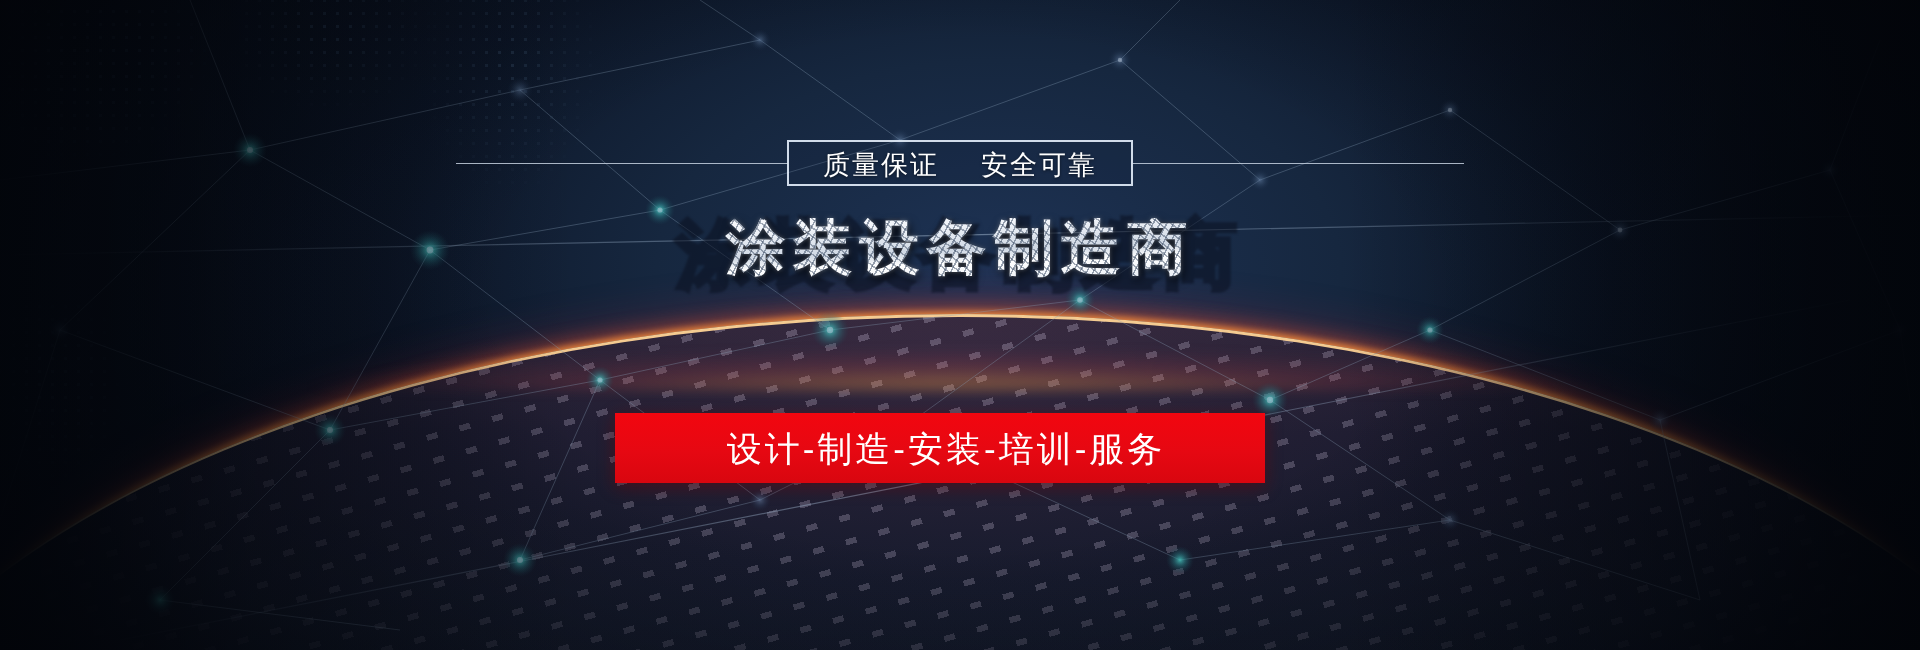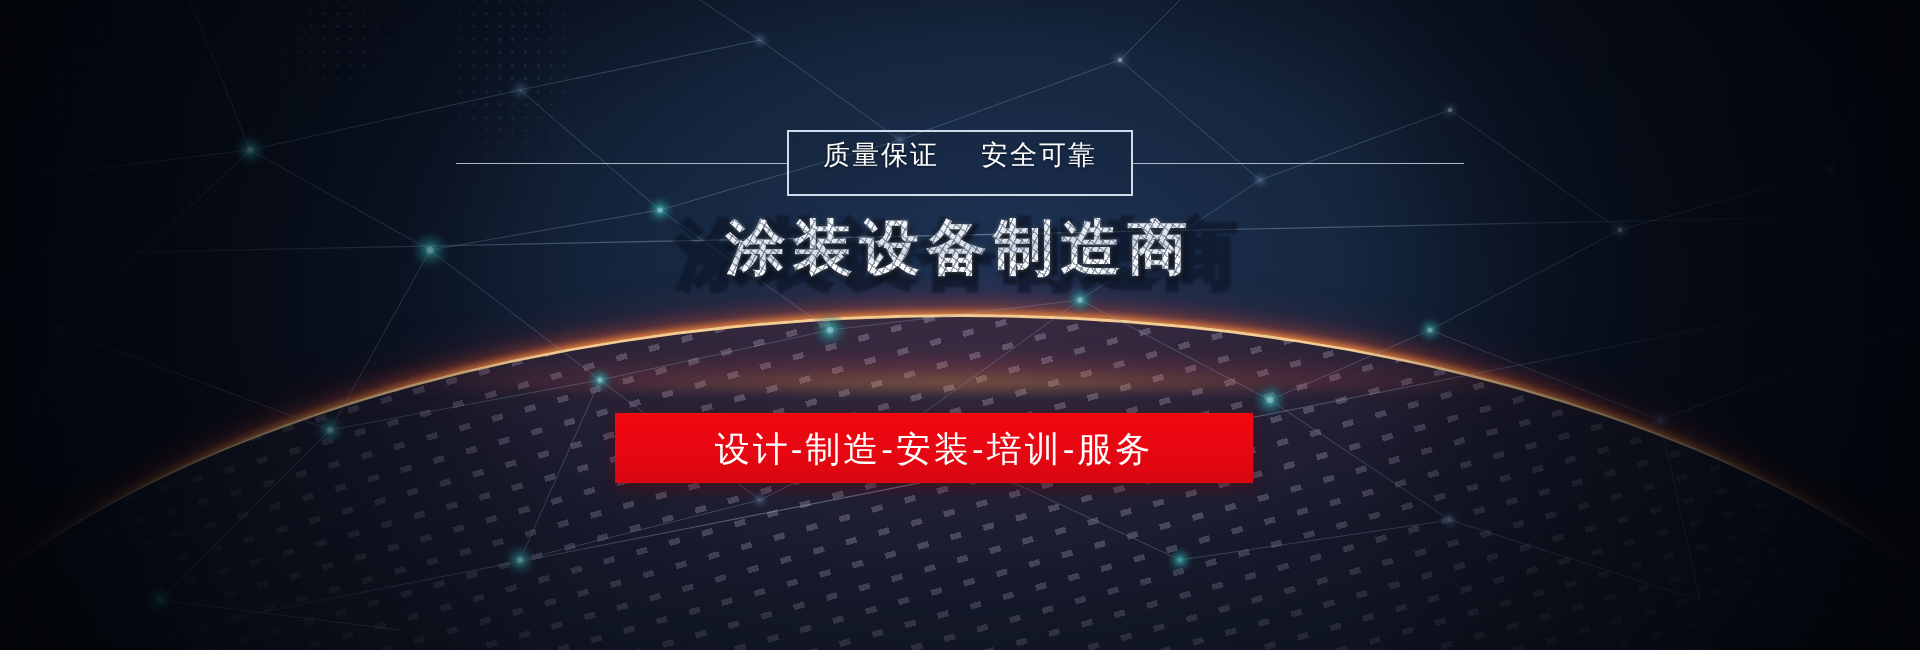--- a/index.html
+++ b/index.html
@@ -78,21 +78,21 @@
   #content{position:absolute;inset:0;}
   #tagline-row{
     position:absolute;left:0;right:0;top:139px;height:48px;
     display:flex;align-items:center;justify-content:center;
   }
   .rule{height:1px;background:rgba(214,226,240,.78);flex:0 0 auto;}
   #rule-left{width:332px;margin-right:-1px;}
   #rule-right{width:332px;margin-left:-1px;}
   #tagline-box{
     border:2px solid rgba(226,236,248,.92);
-    padding:7px 34px 22px;
+    padding:7px 34px 1px;
     display:flex;align-items:center;gap:42px;
     background:rgba(16,32,56,.16);
   }
   .tagline-word{
     color:#ffffff;font-size:27px;letter-spacing:2px;line-height:1.25;
     white-space:nowrap;text-shadow:0 1px 3px rgba(0,0,0,.55);
   }
   #headline{
     position:absolute;left:0;right:0;top:218px;text-align:center;
     font-size:60px;font-weight:bold;letter-spacing:7px;line-height:1;
@@ -110,20 +110,21 @@
     font-size:74px;font-weight:bold;letter-spacing:7px;line-height:1;
     white-space:nowrap;color:#0a1020;
     -webkit-text-stroke:5px #0a1020;
     opacity:.55;filter:blur(1px);
   }
   #red-banner{
     position:absolute;left:615px;top:413px;width:638px;height:70px;
     background:linear-gradient(180deg,#f2060f 0%, #e60812 55%, #d9060f 100%);
     display:flex;align-items:center;justify-content:center;
     box-shadow:0 4px 16px rgba(120,0,6,.45);
+    padding-left:12px;
   }
   #red-banner-text{
     color:#ffffff;font-size:35px;letter-spacing:3px;line-height:1;white-space:nowrap;
   }
 </style>
 </head>
 <body>
 
 <div id="stage">
 

